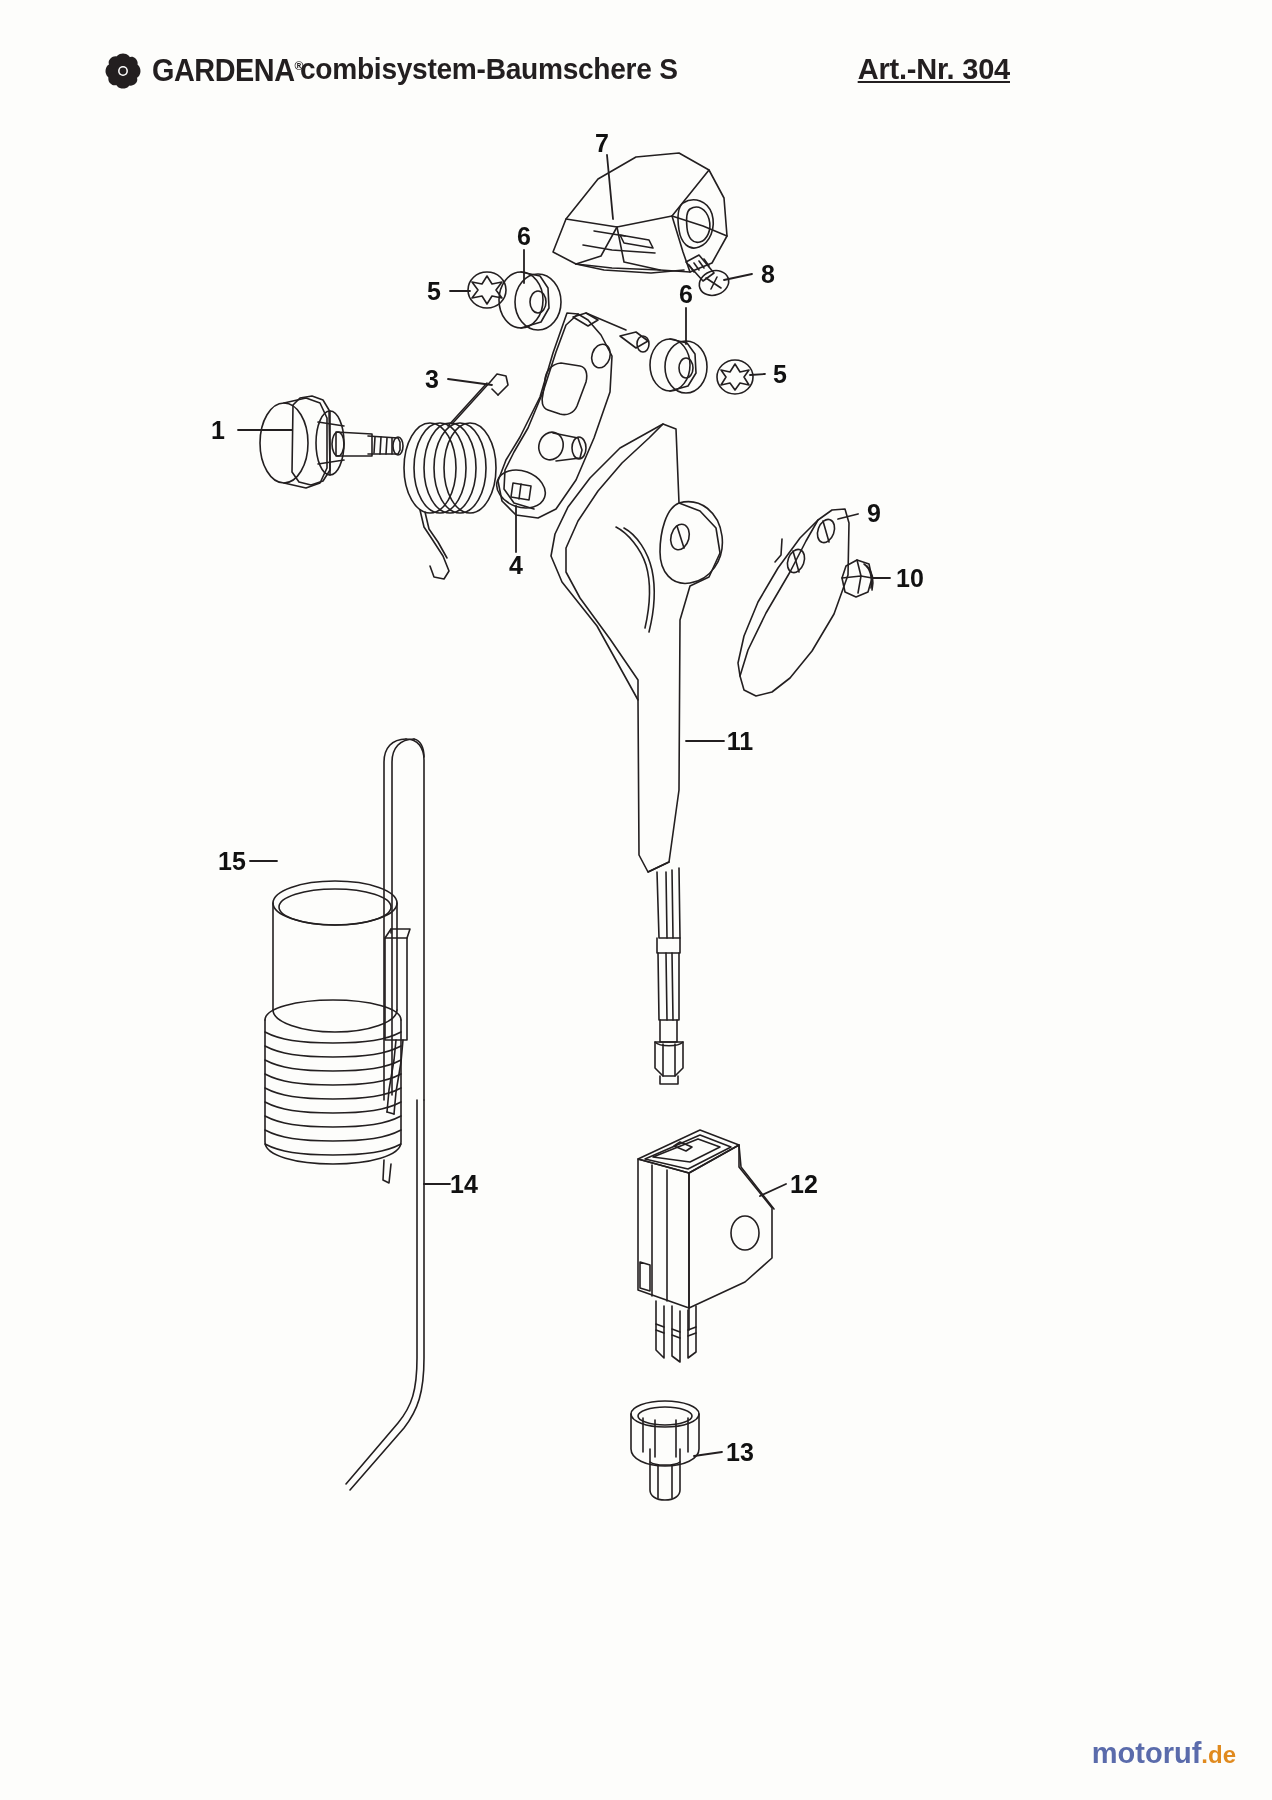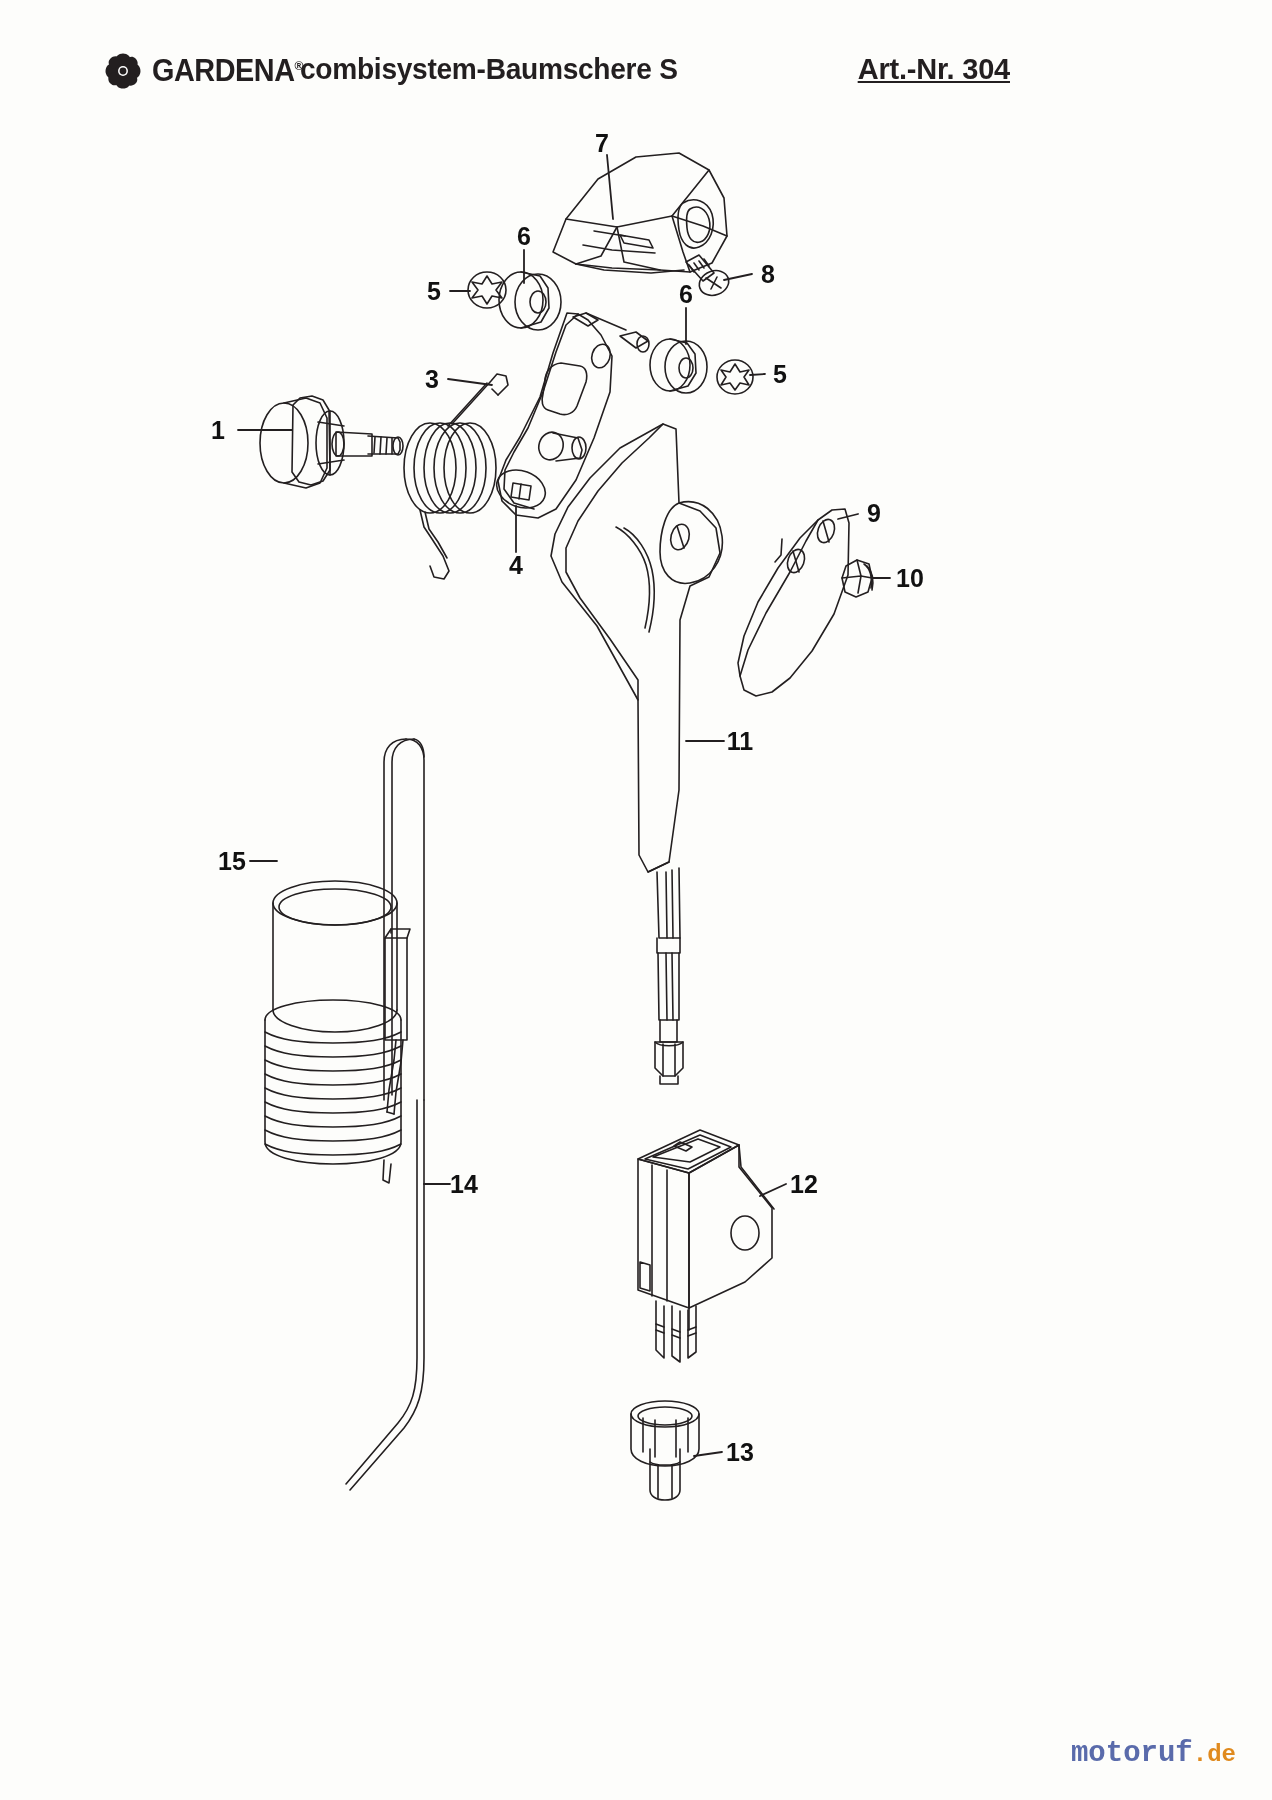--- a/index.html
+++ b/index.html
@@ -47,21 +47,21 @@
 
   .callout-num{
     font-family:"Liberation Sans",sans-serif;
     font-size:25px;font-weight:bold;fill:#111111;
   }
 
   
   .watermark{
     position:absolute;right:36px;bottom:30px;
     font-size:29px;font-weight:bold;letter-spacing:0px;
-    font-family:Liberation Mono, monospace;
+    font-family:Liberation Sans, sans-serif;
     white-space:nowrap;
   }
   .wm-main{color:#5a6bab;}
   .wm-tld{color:#e08a1e;font-size:24px;}
 </style>
 </head>
 <body>
 
 <div class="page">
 

